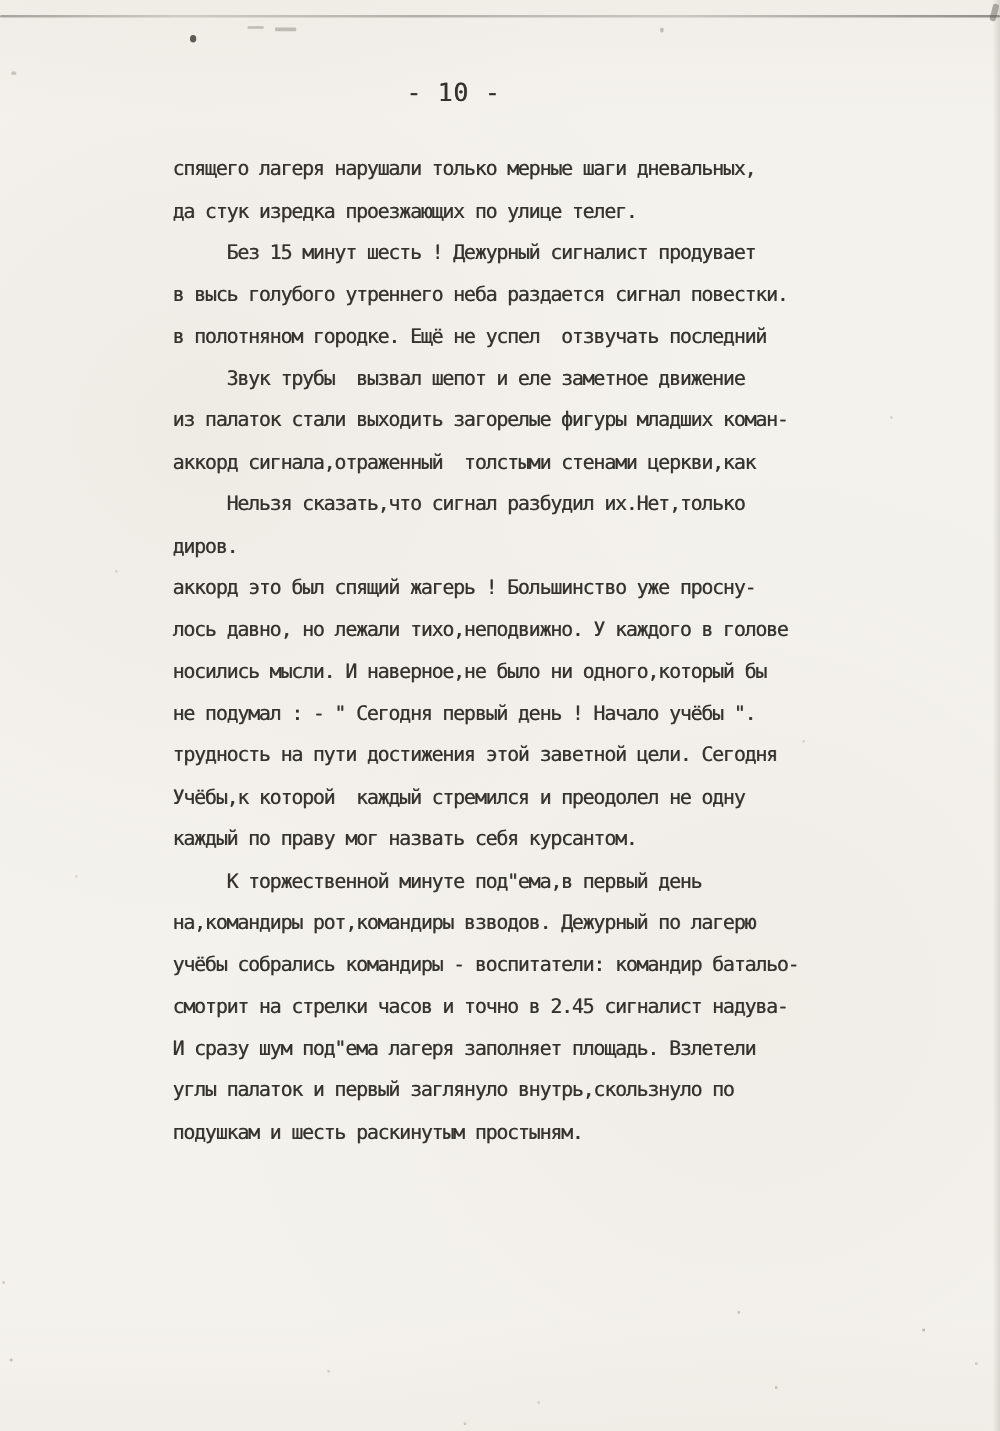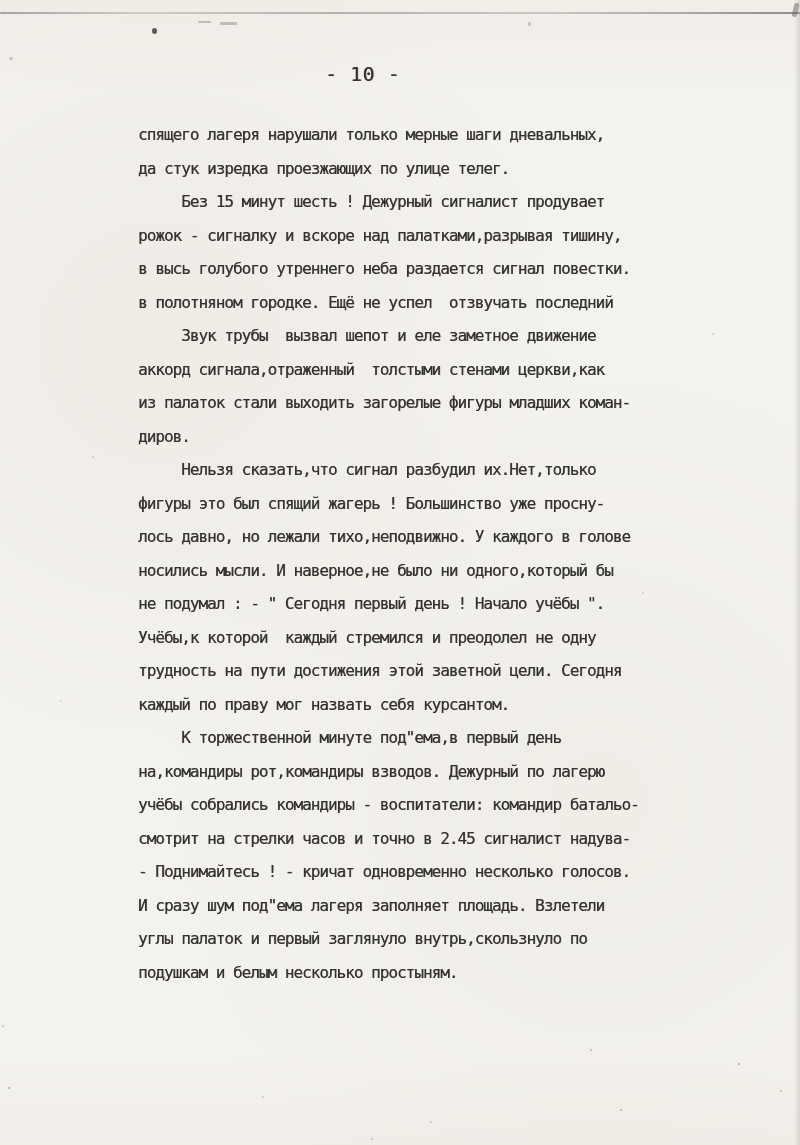--- a/index.html
+++ b/index.html
@@ -113,37 +113,35 @@
   <div class="speck s4"></div>
   <div class="speck s5"></div>
   <div class="noise"></div>
 
   <div class="page-number">- 10 -</div>
 
   <div class="text-body">
       <div class="line">спящего лагеря нарушали только мерные шаги дневальных,</div>
       <div class="line">да стук изредка проезжающих по улице телег.</div>
       <div class="line">     Без 15 минут шесть ! Дежурный сигналист продувает</div>
-      <div class="line">рожок - сигналку и вскоре над палатками,разрывая тишину,</div>
       <div class="line">в высь голубого утреннего неба раздается сигнал повестки.</div>
       <div class="line">в полотняном городке. Ещё не успел  отзвучать последний</div>
       <div class="line">     Звук трубы  вызвал шепот и еле заметное движение</div>
+      <div class="line">из палаток стали выходить загорелые фигуры младших коман-</div>
       <div class="line">аккорд сигнала,отраженный  толстыми стенами церкви,как</div>
-      <div class="line">из палаток стали выходить загорелые фигуры младших коман-</div>
+      <div class="line">     Нельзя сказать,что сигнал разбудил их.Нет,только</div>
       <div class="line">диров.</div>
-      <div class="line">     Нельзя сказать,что сигнал разбудил их.Нет,только</div>
-      <div class="line">фигуры это был спящий жагерь ! Большинство уже просну-</div>
+      <div class="line">аккорд это был спящий жагерь ! Большинство уже просну-</div>
       <div class="line">лось давно, но лежали тихо,неподвижно. У каждого в голове</div>
       <div class="line">носились мысли. И наверное,не было ни одного,который бы</div>
       <div class="line">не подумал : - " Сегодня первый день ! Начало учёбы ".</div>
+      <div class="line">трудность на пути достижения этой заветной цели. Сегодня</div>
       <div class="line">Учёбы,к которой  каждый стремился и преодолел не одну</div>
-      <div class="line">трудность на пути достижения этой заветной цели. Сегодня</div>
       <div class="line">каждый по праву мог назвать себя курсантом.</div>
       <div class="line">     К торжественной минуте под"ема,в первый день</div>
       <div class="line">на,командиры рот,командиры взводов. Дежурный по лагерю</div>
       <div class="line">учёбы собрались командиры - воспитатели: командир батальо-</div>
       <div class="line">смотрит на стрелки часов и точно в 2.45 сигналист надува-</div>
-      <div class="line">- Поднимайтесь ! - кричат одновременно несколько голосов.</div>
       <div class="line">И сразу шум под"ема лагеря заполняет площадь. Взлетели</div>
       <div class="line">углы палаток и первый заглянуло внутрь,скользнуло по</div>
-      <div class="line">подушкам и белым несколько простыням.</div>
+      <div class="line">подушкам и шесть раскинутым простыням.</div>
     </div>
 </div>
 
 </body></html>

